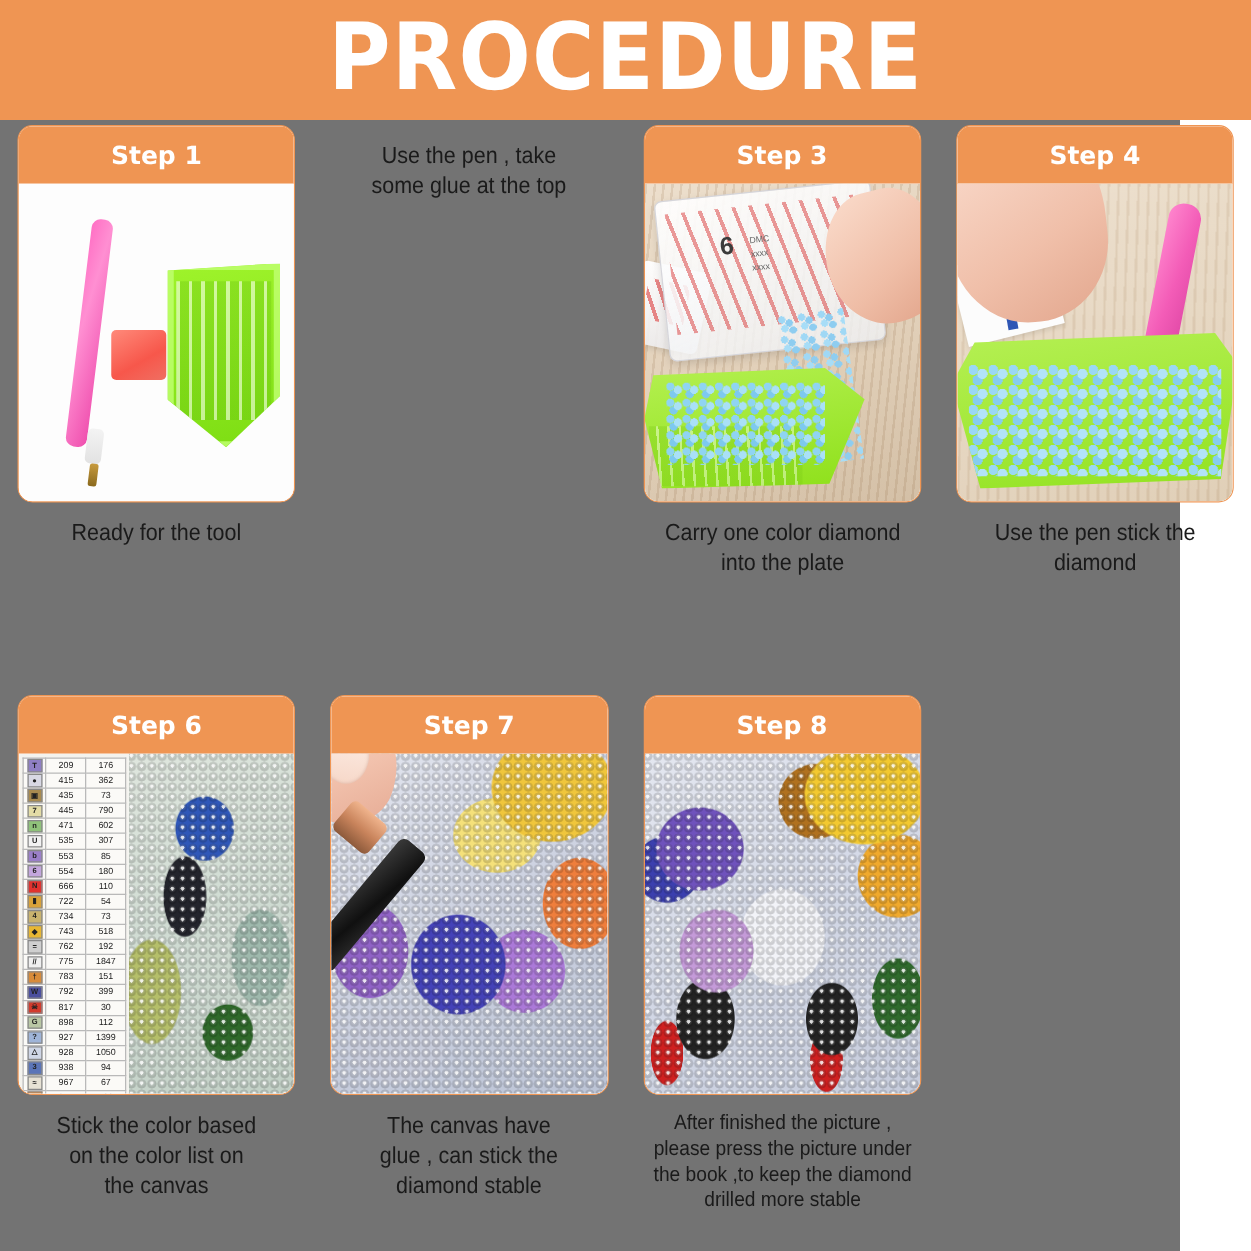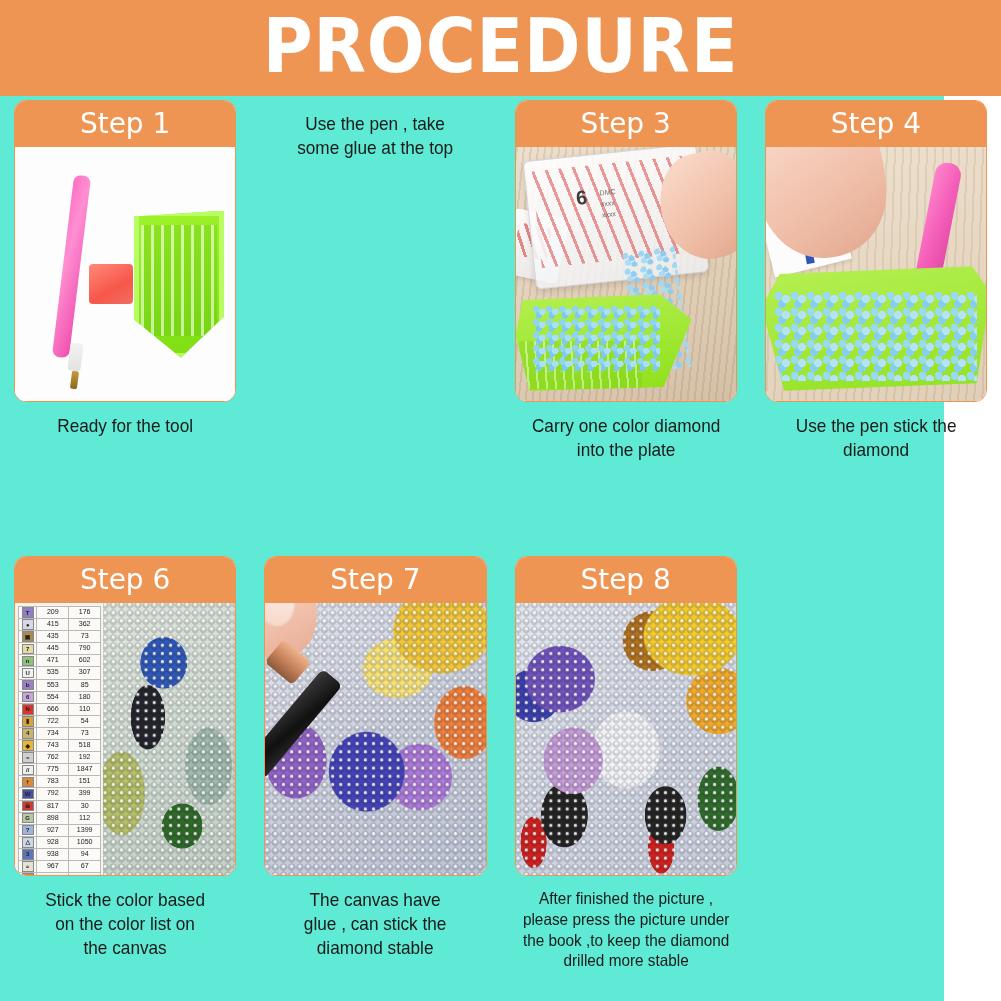--- a/index.html
+++ b/index.html
@@ -2,21 +2,21 @@
 <html><head>
 <meta charset="utf-8">
 <style>
   html,body{margin:0;padding:0;}
   body{
     width:1001px;height:1001px;
     background:#ffffff;
     font-family:"Liberation Sans", sans-serif;
     overflow:hidden;
   }
-  .page{position:relative;width:944px;height:1001px;background:#5eead4;}
+  .page{position:relative;width:944px;height:1001px;background:#737373;}
 
   
   .banner{
     position:absolute;left:0;top:0;width:1001px;height:96px;
     background:#ef9553;
     display:flex;align-items:center;justify-content:center;
   }
   .banner-title{
     color:#ffffff;
     font-family:"DejaVu Sans", sans-serif;
@@ -50,22 +50,22 @@
     box-sizing:border-box;
   }
   .card-head{
     background:#ef9553;
     height:46px;
     display:flex;align-items:center;justify-content:center;
   }
   .card-head-label{
     color:#ffffff;
     font-family:"DejaVu Sans", sans-serif;
-    font-weight:normal;
-    font-size:28px;
+    font-weight:bold;
+    font-size:20px;
     line-height:1;
   }
   .card-body{
     height:254px;
     position:relative;
     overflow:hidden;
     background:#fff;
   }
   .row2 .card-body{height:272px;}
 

